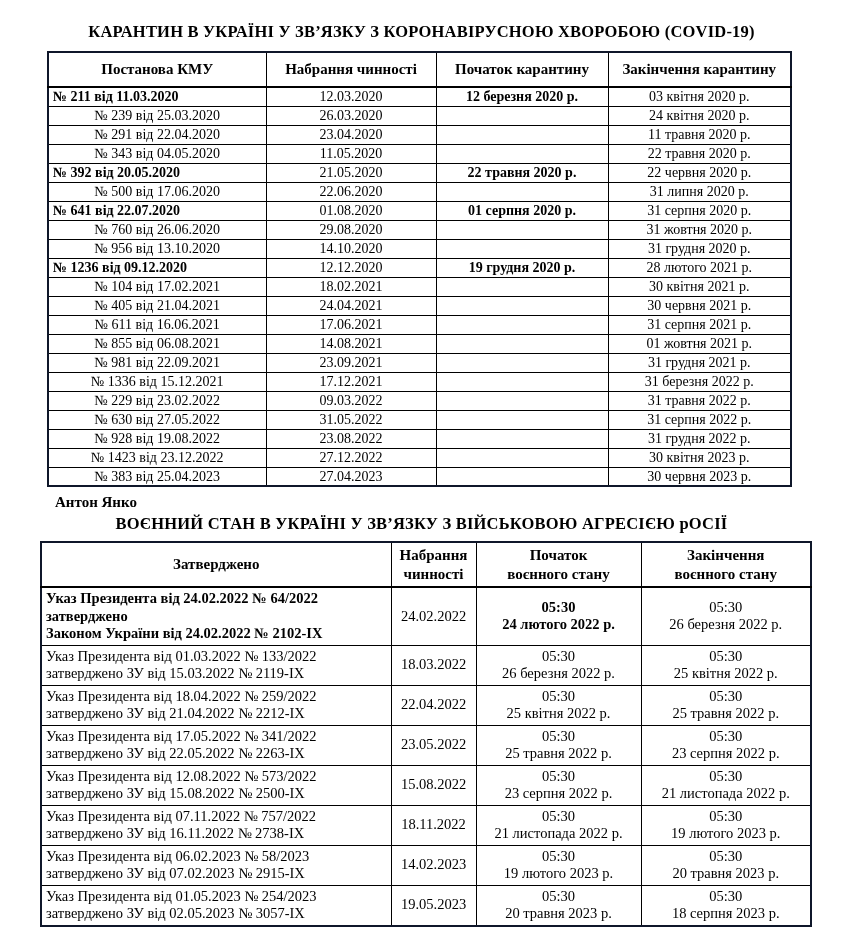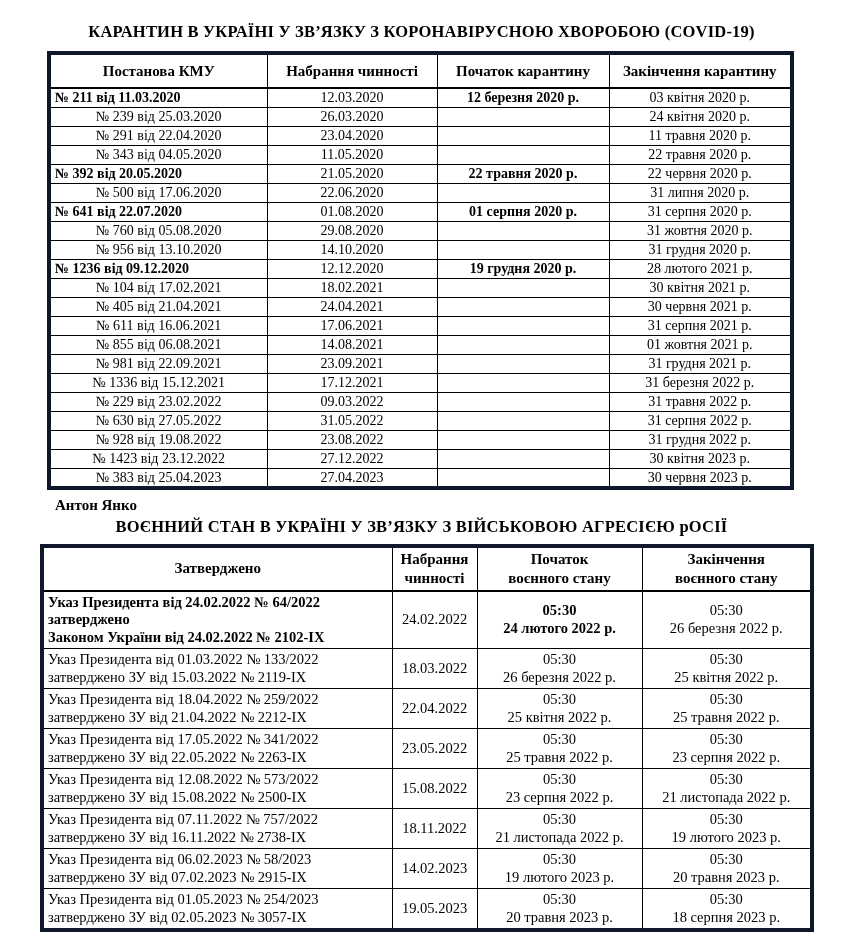--- a/index.html
+++ b/index.html
@@ -14,21 +14,21 @@
   .doc-title {
     font-weight: bold;
     text-align: center;
     font-size: 16.5px;
     letter-spacing: 0.2px;
   }
   #covid-title { padding-top: 22px; }
   table {
     border-collapse: collapse;
     table-layout: fixed;
-    border: 4px solid #0f172a;
+    border: 2px solid #0f172a;
     padding-left: 35px;
   }
   th, td {
     border: 1px solid #000;
     overflow: hidden;
   }
   thead th { border-bottom: 2px solid #000; font-weight: bold; text-align: center; }
 
   
   #covid-table { width: 743px; margin: 9px 0 0 47px; }
@@ -108,21 +108,21 @@
         <td class="cell-center"></td>
         <td class="cell-center">31 липня 2020 р.</td>
       </tr>
       <tr>
         <td class="cell-left bold">№ 641 від 22.07.2020</td>
         <td class="cell-center">01.08.2020</td>
         <td class="cell-center bold">01 серпня 2020 р.</td>
         <td class="cell-center">31 серпня 2020 р.</td>
       </tr>
       <tr>
-        <td class="cell-center">№ 760 від 05.08.2020</td>
+        <td class="cell-center">№ 760 від 26.06.2020</td>
         <td class="cell-center">29.08.2020</td>
         <td class="cell-center"></td>
         <td class="cell-center">31 жовтня 2020 р.</td>
       </tr>
       <tr>
         <td class="cell-center">№ 956 від 13.10.2020</td>
         <td class="cell-center">14.10.2020</td>
         <td class="cell-center"></td>
         <td class="cell-center">31 грудня 2020 р.</td>
       </tr>

